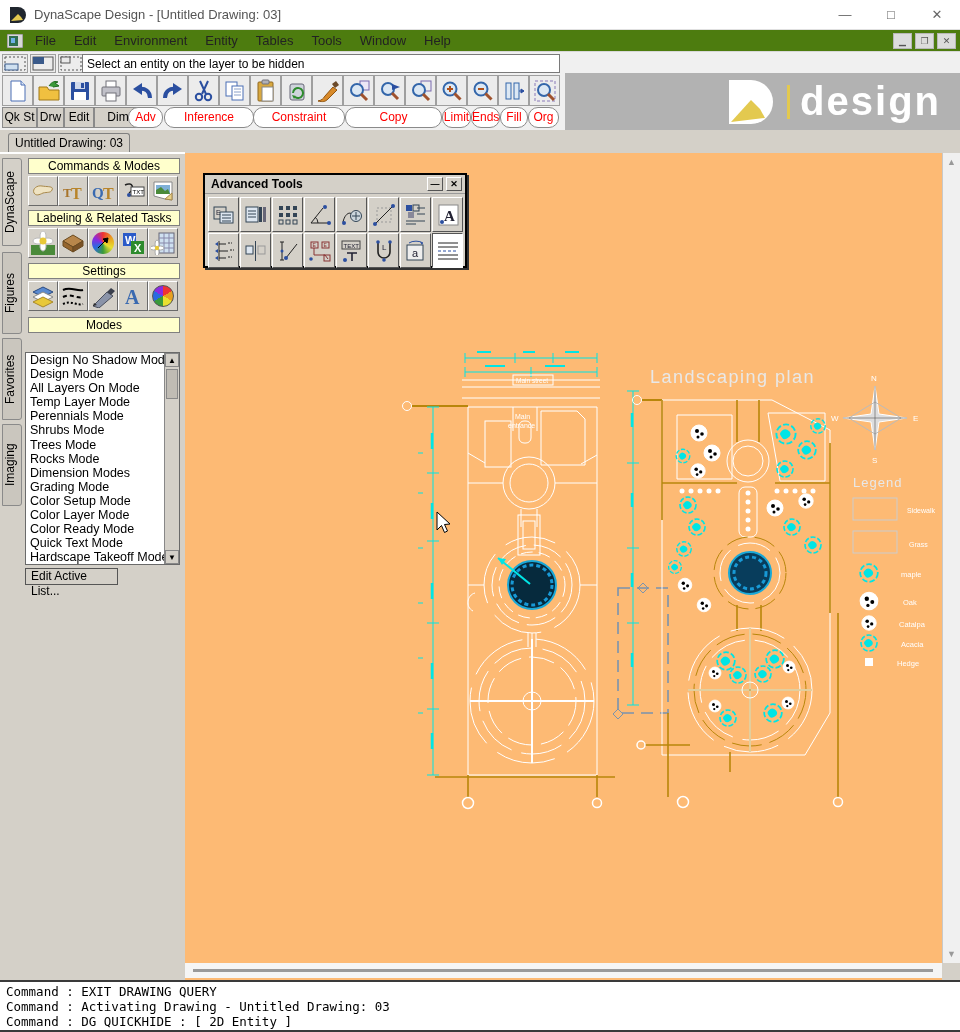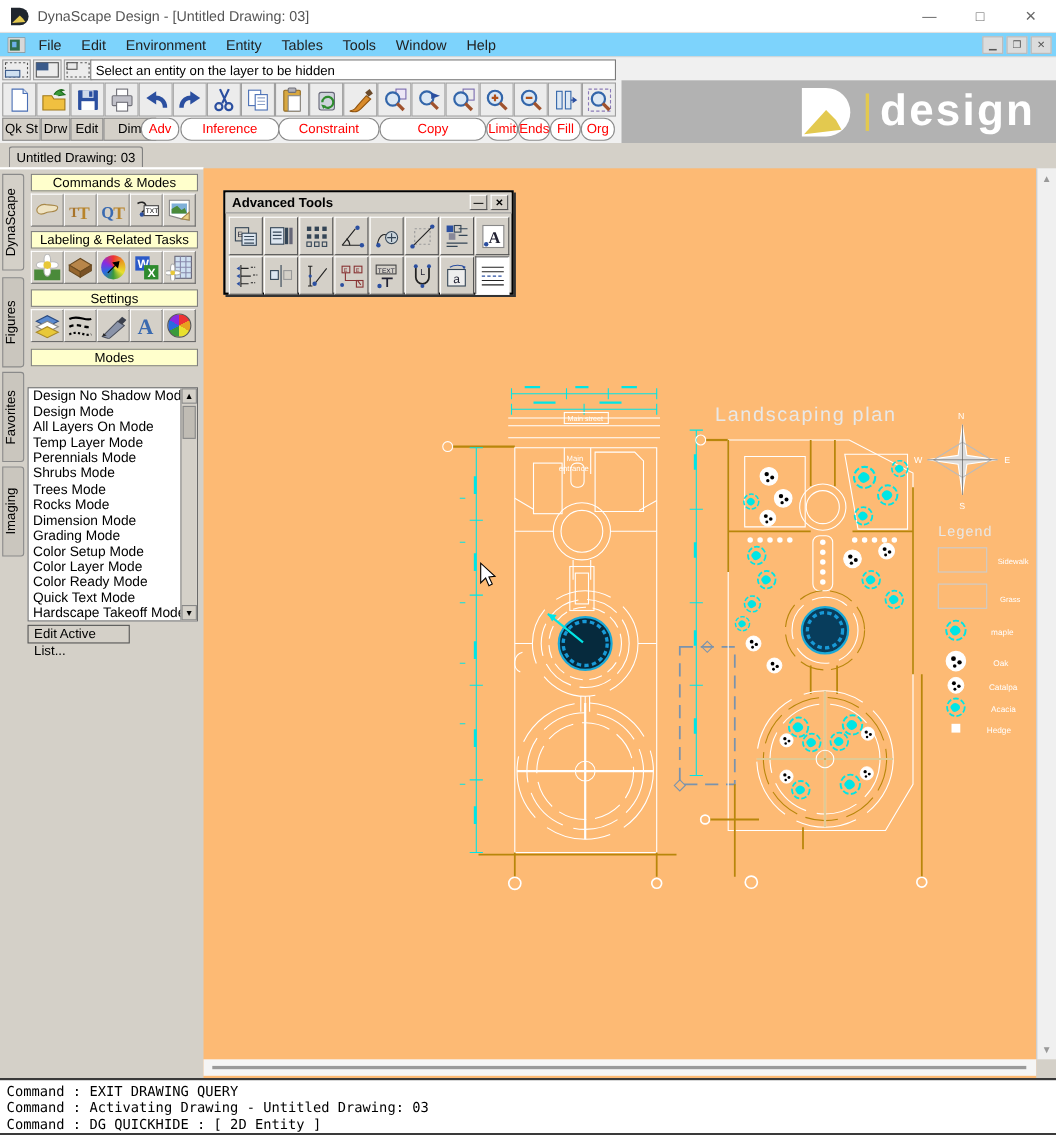--- a/index.html
+++ b/index.html
@@ -6,21 +6,21 @@
   html,body { width:960px; height:1032px; }
   body { position:relative; background:#d4d0c8; font-family:"Liberation Sans",sans-serif; overflow:hidden; }
   .abs { position:absolute; }
 
   
   .titlebar { left:0; top:0; width:960px; height:30px; background:#ffffff; border-bottom:1px solid #e0e0e0; }
   .titlebar .ttl { position:absolute; left:34px; top:7px; font-size:13px; color:#555; }
   .wctl { position:absolute; top:0; width:46px; height:30px; text-align:center; line-height:30px; color:#666; font-size:13px; cursor:default; }
 
   
-  .menubar { left:0; top:30px; width:960px; height:22px; background:#7dd3fc; border-bottom:1px solid #d8d8d8; }
+  .menubar { left:0; top:30px; width:960px; height:22px; background:#4d7c0f; border-bottom:1px solid #d8d8d8; }
   .menubar .mi { position:relative; float:left; padding:3px 9px; font-size:13px; color:#222; }
   .mdi-btn { position:absolute; top:3px; width:19px; height:16px; background:#dcdcdc; border:1px solid #b8b8b8; color:#555; font-size:9px; text-align:center; line-height:14px; }
 
   
   .toolblock { left:0; top:52px; width:960px; height:78px; background:#f0f0f0; }
   .smallbtn { position:absolute; top:2px; width:26px; height:19px; background:#ececec; border:1px solid #9f9f9f; }
   .prompt { position:absolute; left:82px; top:2px; width:478px; height:19px; background:#fff; border:1px solid #7a7a7a; font-size:12px; padding:2px 4px; color:#000; font-family:"Liberation Sans",sans-serif; }
   .icbtn { position:absolute; top:23px; width:31px; height:31px; background:#ececec; border:1px solid #9f9f9f; display:flex; align-items:center; justify-content:center; }
   .tabbtn { position:absolute; top:55px; height:21px; border:1px solid #8a8a8a; font-size:12px; text-align:center; line-height:19px; background:#d4d0c8; color:#000; }
   .tabbtn.red { background:#ffffff; color:#ff0000;border-radius:10px; }
@@ -394,21 +394,21 @@
 
   <div class="modelist">
     <div class="item">Design No Shadow Mode</div>
     <div class="item">Design Mode</div>
     <div class="item">All Layers On Mode</div>
     <div class="item">Temp Layer Mode</div>
     <div class="item">Perennials Mode</div>
     <div class="item">Shrubs Mode</div>
     <div class="item">Trees Mode</div>
     <div class="item">Rocks Mode</div>
-    <div class="item">Dimension Mode</div>
+    <div class="item">Dimension Modes</div>
     <div class="item">Grading Mode</div>
     <div class="item">Color Setup Mode</div>
     <div class="item">Color Layer Mode</div>
     <div class="item">Color Ready Mode</div>
     <div class="item">Quick Text Mode</div>
     <div class="item">Hardscape Takeoff Mode</div>
     <div class="msb">
       <div class="arr" style="top:0">▲</div>
       <div class="thumb"></div>
       <div class="arr" style="bottom:0">▼</div>

